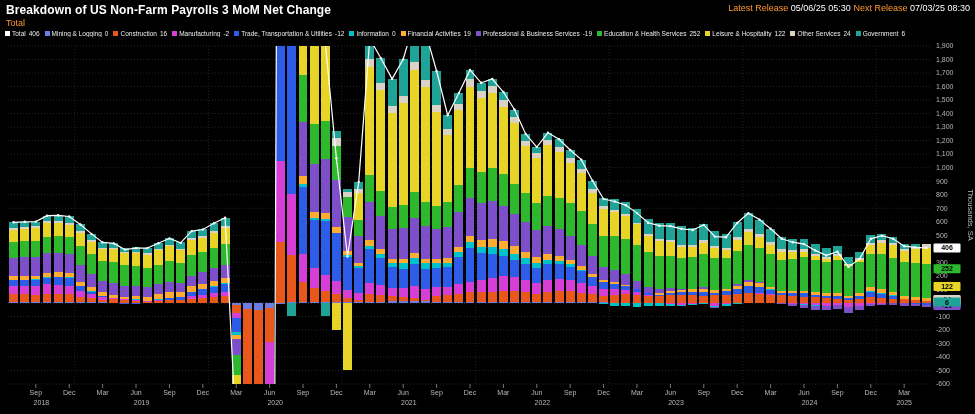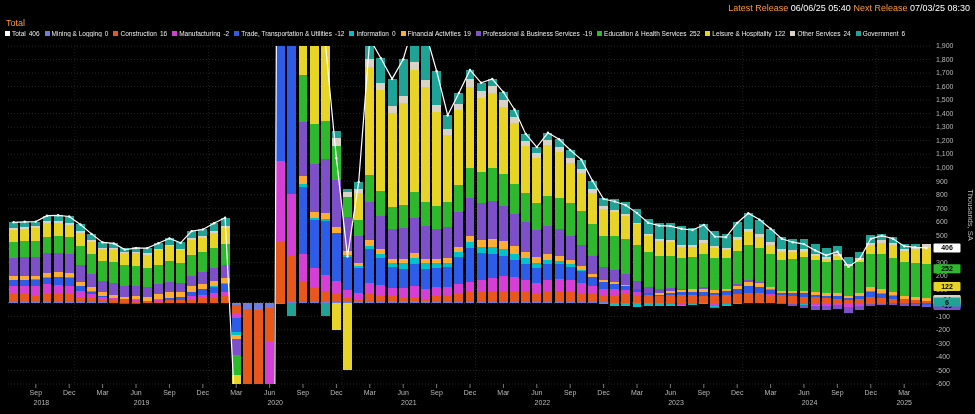--- a/index.html
+++ b/index.html
@@ -15,25 +15,26 @@
   .legend-item{display:flex;align-items:center;gap:2px;flex:none;}
   .swatch{width:5px;height:5px;display:inline-block;flex:none;}
   .lg-val{margin-left:1px;}
   svg{position:absolute;top:0;left:0;}
   text{font-family:"Liberation Sans",sans-serif;}
 </style>
 </head>
 <body>
 
 <div class="window">
+  <div class="title">Breakdown of US Non-Farm Payrolls 3 MoM Net Change</div>
   <div class="subtitle">Total</div>
   <div class="hdr-right">
     <div>
       <span class="amber">Latest Release</span>
-      <span class="white">06/06/25 05:40</span>
+      <span class="white">05/06/25 05:30</span>
       <span class="amber">Next Release</span>
       <span class="white">07/03/25 08:30</span>
     </div>
   </div>
   <div class="legend" id="legend">
       <span class="legend-item">
         <span class="swatch" style="background: rgb(255, 255, 255);"></span>
         <span>Total</span>
         <span class="lg-val">406</span>
       </span>

